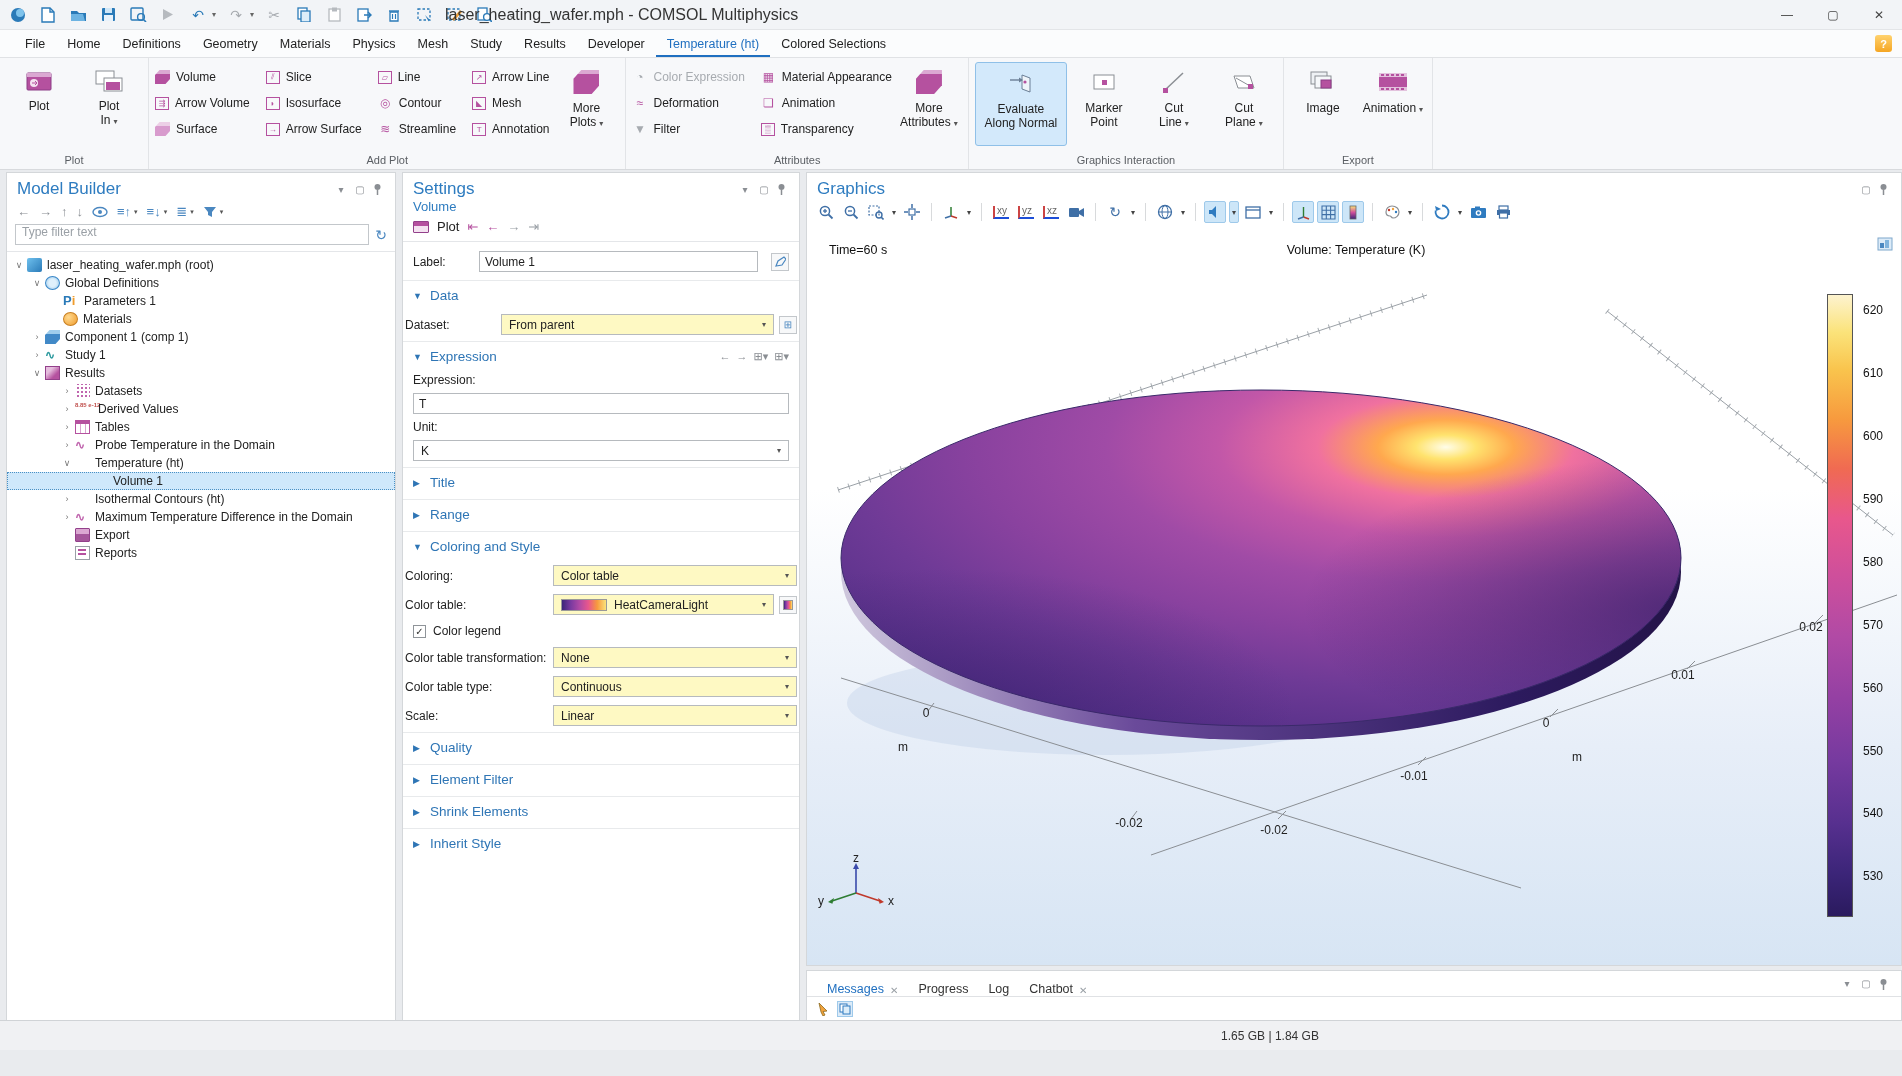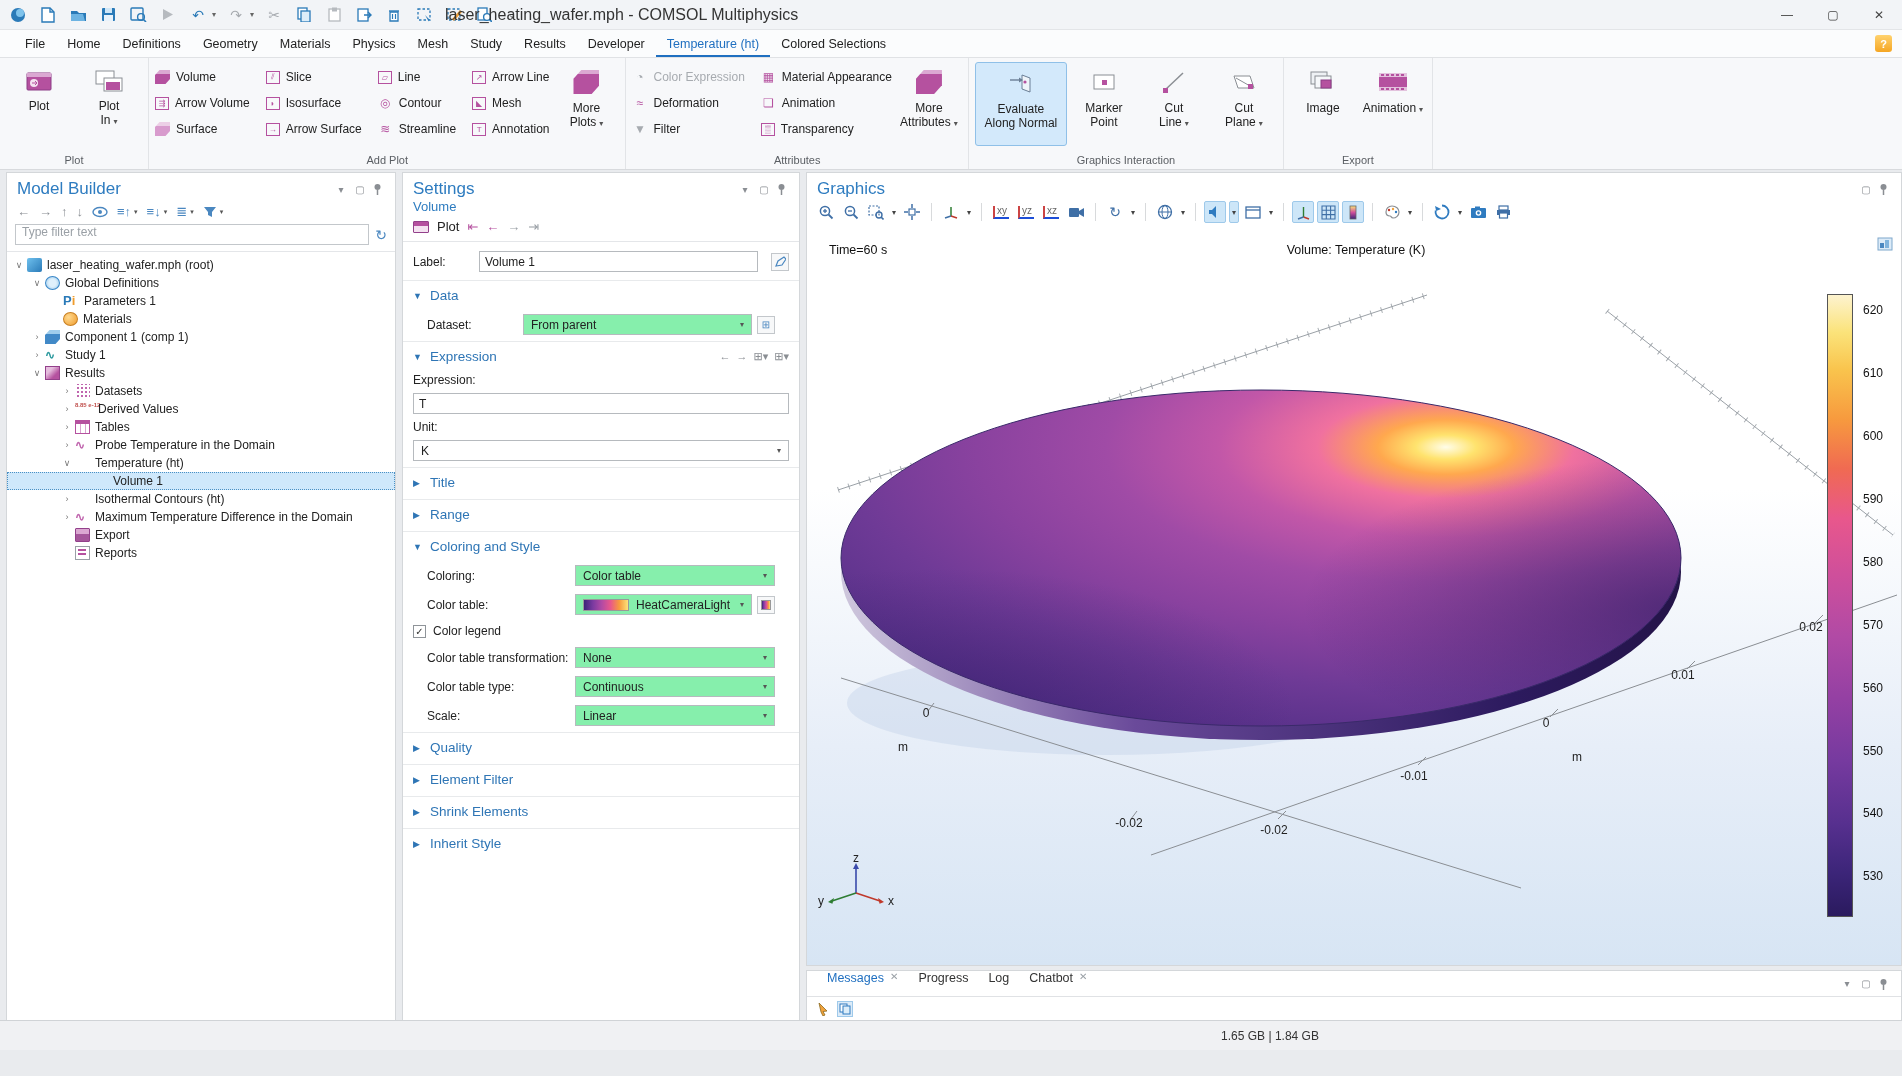--- a/index.html
+++ b/index.html
@@ -81,24 +81,24 @@
   .mini-win{width:16px;height:12px;border:1px solid #93408b;background:linear-gradient(#b5519f 0 4px,#f4e3f1 4px);border-radius:1px}
   .navm{color:#b5519f;font-size:13px}
   .navg{color:#9aa0a6;font-size:13px}
   .lrow{display:flex;align-items:center;gap:8px;padding:9px 10px 6px}
   .tin{height:21px;border:1px solid #b6babe;background:#fff;font-size:12px;padding:0 5px;color:#222;display:flex;align-items:center}
   .tin.ph{color:#9aa0a6;border-color:#cdd0d4}
   .grow{flex:1}
   .sech{display:flex;align-items:center;gap:7px;padding:7px 10px;margin-top:2px;border-top:1px solid #e8eaec;color:#2e75b5;font-size:13.5px}
   .sech .chev{font-size:9px;width:10px;color:#2e75b5}
   .sech .hdr-ic{margin-left:auto;display:flex;gap:6px;color:#8a8e93;font-size:11px}
-  .frow{display:flex;align-items:center;padding:4px 24px}
+  .frow{display:flex;align-items:center;padding:4px 2px}
   .flab{width:148px;flex:none;font-size:12px}
   .flab.short{width:58px}
-  .dd{flex:1;height:21px;background:#86efac;border:1px solid #b6babe;display:flex;align-items:center;padding:0 7px;font-size:12px;color:#222}
+  .dd{flex:1;height:21px;background:#fef9c3;border:1px solid #b6babe;display:flex;align-items:center;padding:0 7px;font-size:12px;color:#222}
   .dd .caret{margin-left:auto;font-size:8px;color:#555}
   .sidebtn{width:18px;height:18px;border:1px solid #c3c7cb;background:#f7f8f9;margin-left:5px;display:flex;align-items:center;justify-content:center;color:#4a87c0;font-size:10px;flex:none}
   .cbrow{display:flex;align-items:center;gap:7px;padding:5px 10px}
   .cb{width:13px;height:13px;border:1px solid #8f9499;background:#fff;display:flex;align-items:center;justify-content:center;font-size:10px;color:#333;flex:none}
   .swatch{width:46px;height:12px;margin-right:7px;border:1px solid #999;background:linear-gradient(90deg,#3c2579,#7a3aa0,#b14aa5,#e8578c,#f79a3e,#fbe37a)}
   .vpad{padding:2px 10px 4px}
   
   #gx{left:806px;top:2px;width:1096px;height:794px;overflow:hidden}
   .gtb{display:flex;align-items:center;gap:3px;padding:2px 8px 4px}
   .gbtn{height:22px;min-width:22px;display:flex;align-items:center;justify-content:center;border-radius:2px;color:#3f6fa6}
@@ -109,21 +109,21 @@
   .axlbl{font-size:10px;color:#666;border-left:2px solid #cc4444;border-bottom:2px solid #1d4ed8;padding:0 2px 1px 2px;line-height:10px}
   #plot{position:absolute;left:0;top:60px;width:1094px;height:732px;background:linear-gradient(#ffffff 35%,#e7eef8 70%,#d7e5f4 100%)}
   .plbl{position:absolute;font-size:12.5px;color:#111;white-space:nowrap}
   .cbar{position:absolute;left:1020px;top:61px;width:26px;height:623px;border:1px solid #555;
     background:linear-gradient(to bottom,#fdf3cf 0%,#fbe37a 6%,#f9c44d 12%,#f79a3e 20%,#f06a52 28%,#e8578c 36%,#cf4f9b 45%,#b14aa5 55%,#9440a3 65%,#763a9f 75%,#57308f 85%,#3c2579 93%,#2a1a5e 100%)}
   .cbt{position:absolute;left:1056px;font-size:12px;color:#111}
   .atick{position:absolute;font-size:12px;color:#222;transform:translate(-50%,-50%)}
   
   #ms{left:806px;top:800px;width:1096px;height:74px}
   .mtabs{display:flex;align-items:center;height:26px;border-bottom:1px solid #e0e2e5;padding-left:10px}
-  .mtab{display:flex;align-items:flex-start;gap:6px;padding:0 10px;font-size:12.5px;color:#333;height:100%}
+  .mtab{display:flex;align-items:flex-end;gap:6px;padding:0 10px;font-size:12.5px;color:#333;height:100%}
   .mtab.active{color:#1f6fc0}
   .mtx{color:#9aa0a6;font-size:10px}
   .mtool{display:flex;align-items:center;gap:8px;height:24px;padding-left:10px;border-bottom:1px solid #eceef0}
   
   #statusbar{position:absolute;left:0;top:1020px;width:1902px;height:30px;background:#f0f1f3;border-top:1px solid #d0d3d6}
   #mem{position:absolute;left:1270px;top:0;height:30px;line-height:30px;transform:translateX(-50%);font-size:12px;color:#333}
   svg{display:block}
 </style>
 </head>
 <body>

